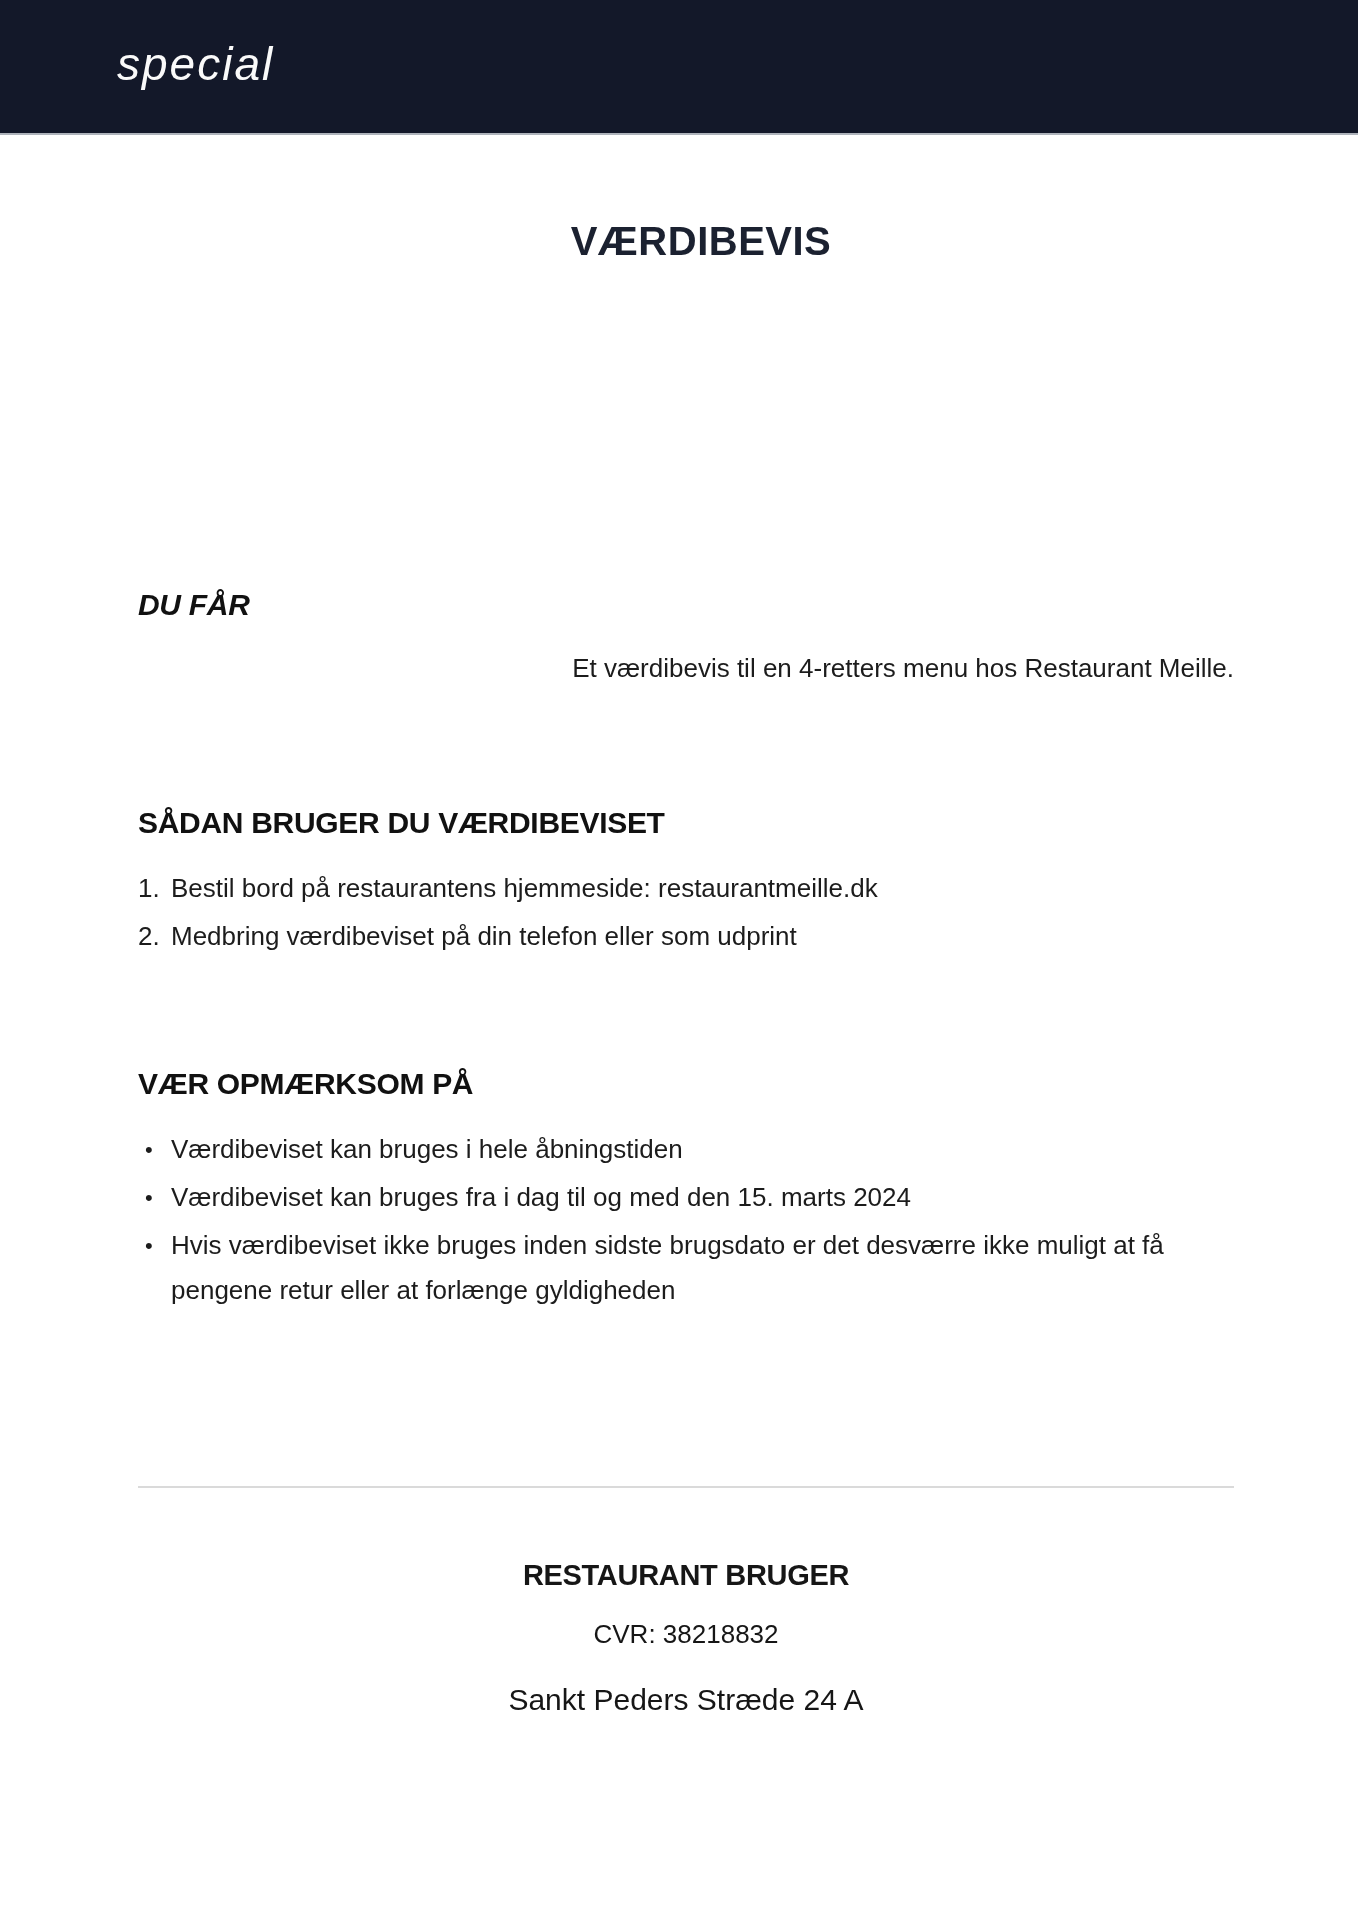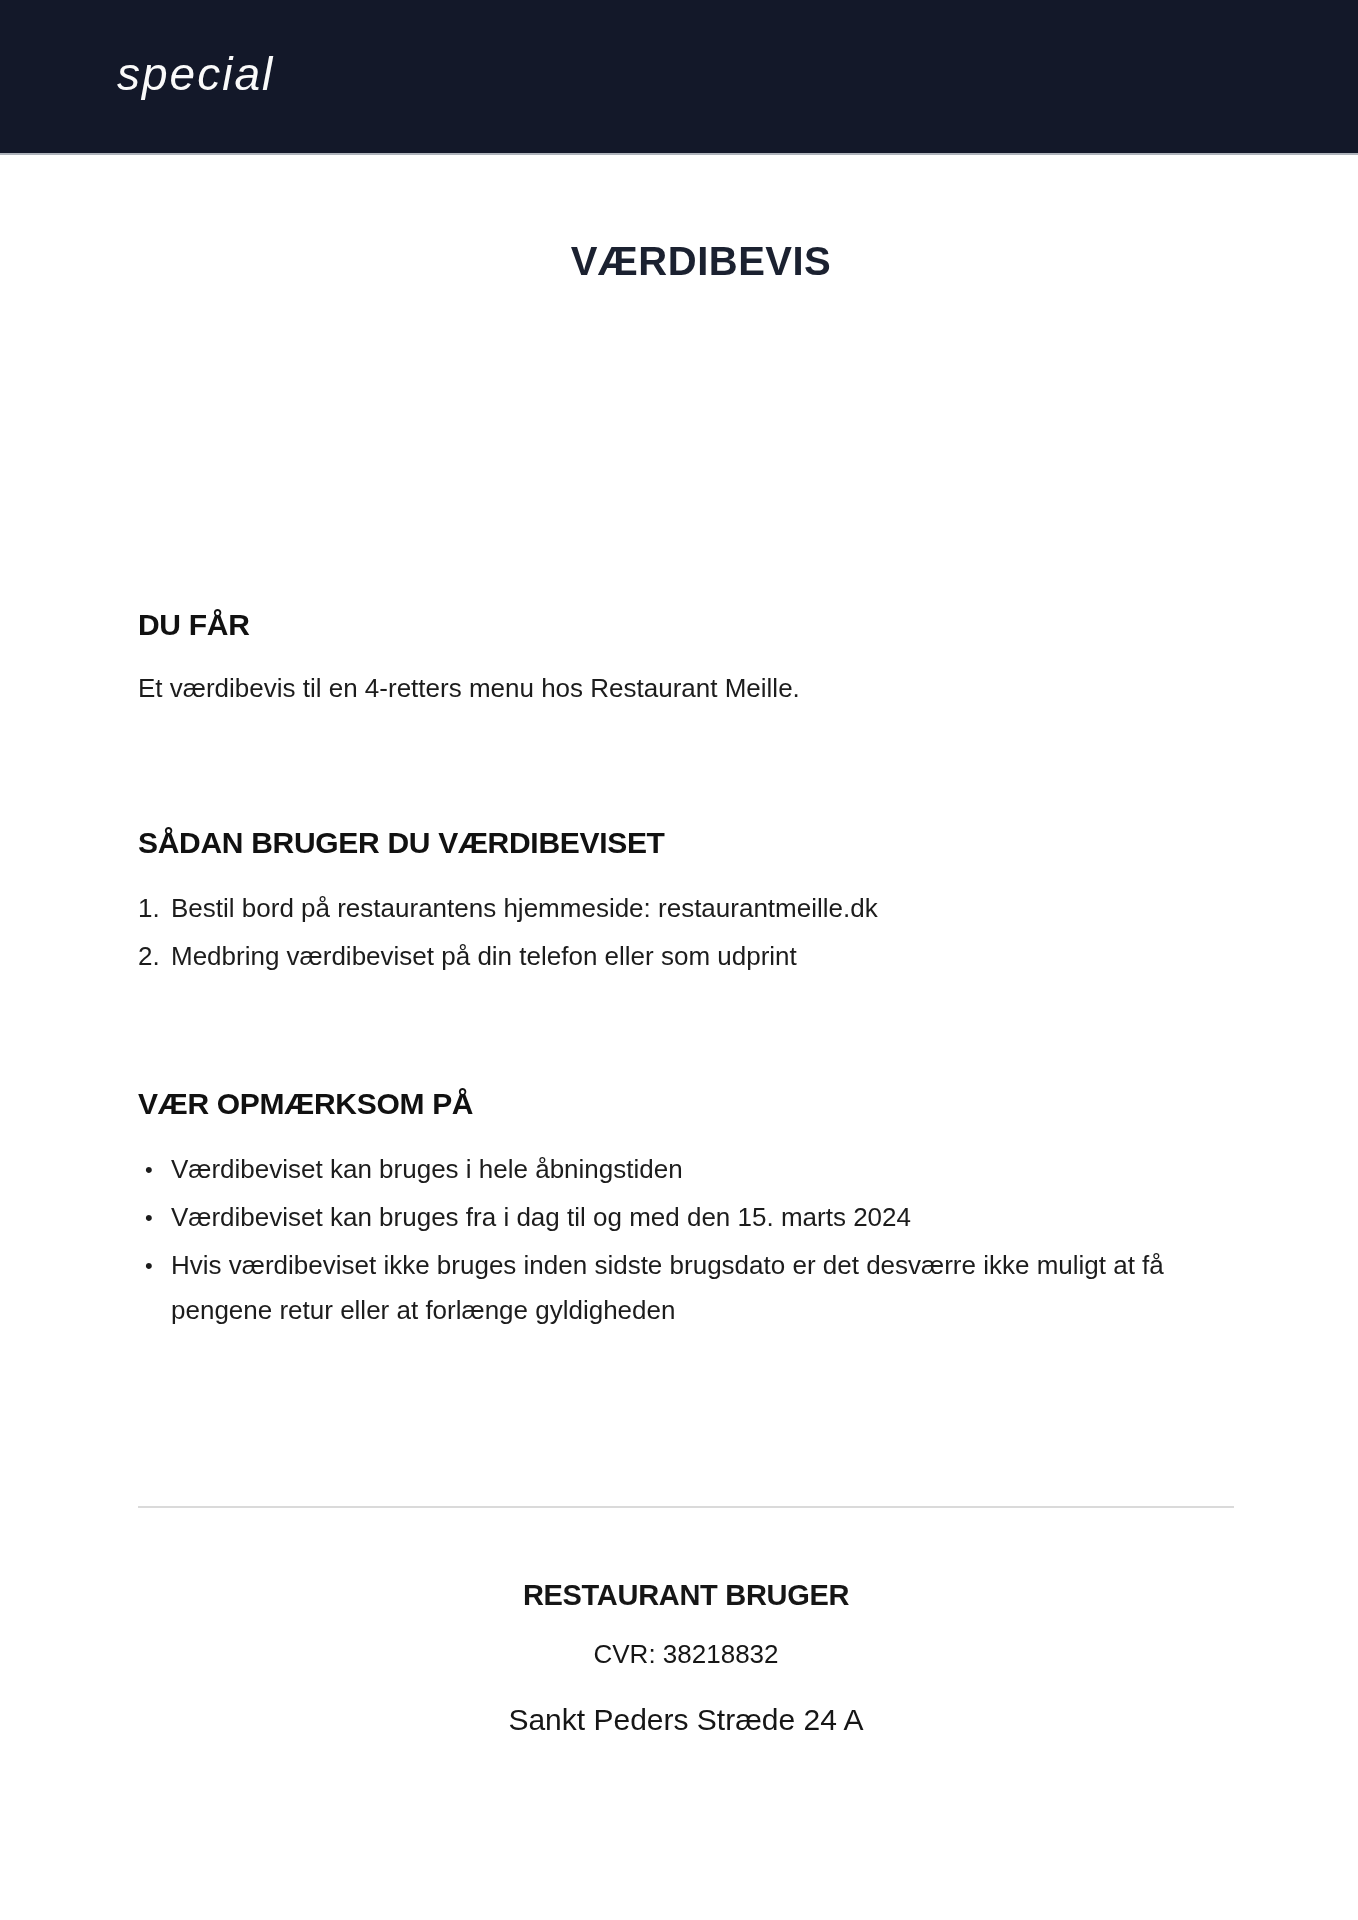--- a/index.html
+++ b/index.html
@@ -11,21 +11,21 @@
     width: 1358px;
     height: 1920px;
     margin: 0 auto;
     background: #ffffff;
     overflow: hidden;
   }
 
   
   .header {
     width: 100%;
-    height: 155px;
+    height: 135px;
     background: #131829;
     border-bottom: 2px solid #aeb3bb;
     display: flex;
     align-items: center;
   }
   .logo {
     margin-left: 117px;
     margin-top: -6px;
     color: #fafafa;
     font-size: 46px;
@@ -53,29 +53,30 @@
     color: #1a1a1a;
   }
 
   .section-heading {
     font-size: 30px;
     font-weight: 700;
     color: #111111;
     line-height: 1.3;
     letter-spacing: -0.3px;
   }
-  .h-you-get   { margin-top: 318px; }
+  .h-you-get   { margin-top: 318px; font-style: italic; }
   .h-how-to    { margin-top: 112px; }
   .h-notes     { margin-top: 105px; }
 
   .body-text {
     margin-top: 22px;
     font-size: 26px;
     line-height: 45px;
     color: #1c1c1c;
+    text-align: right;
   }
 
   .list {
     margin-top: 24px;
     list-style: none;
   }
   .list li {
     display: flex;
     align-items: flex-start;
     font-size: 26px;

